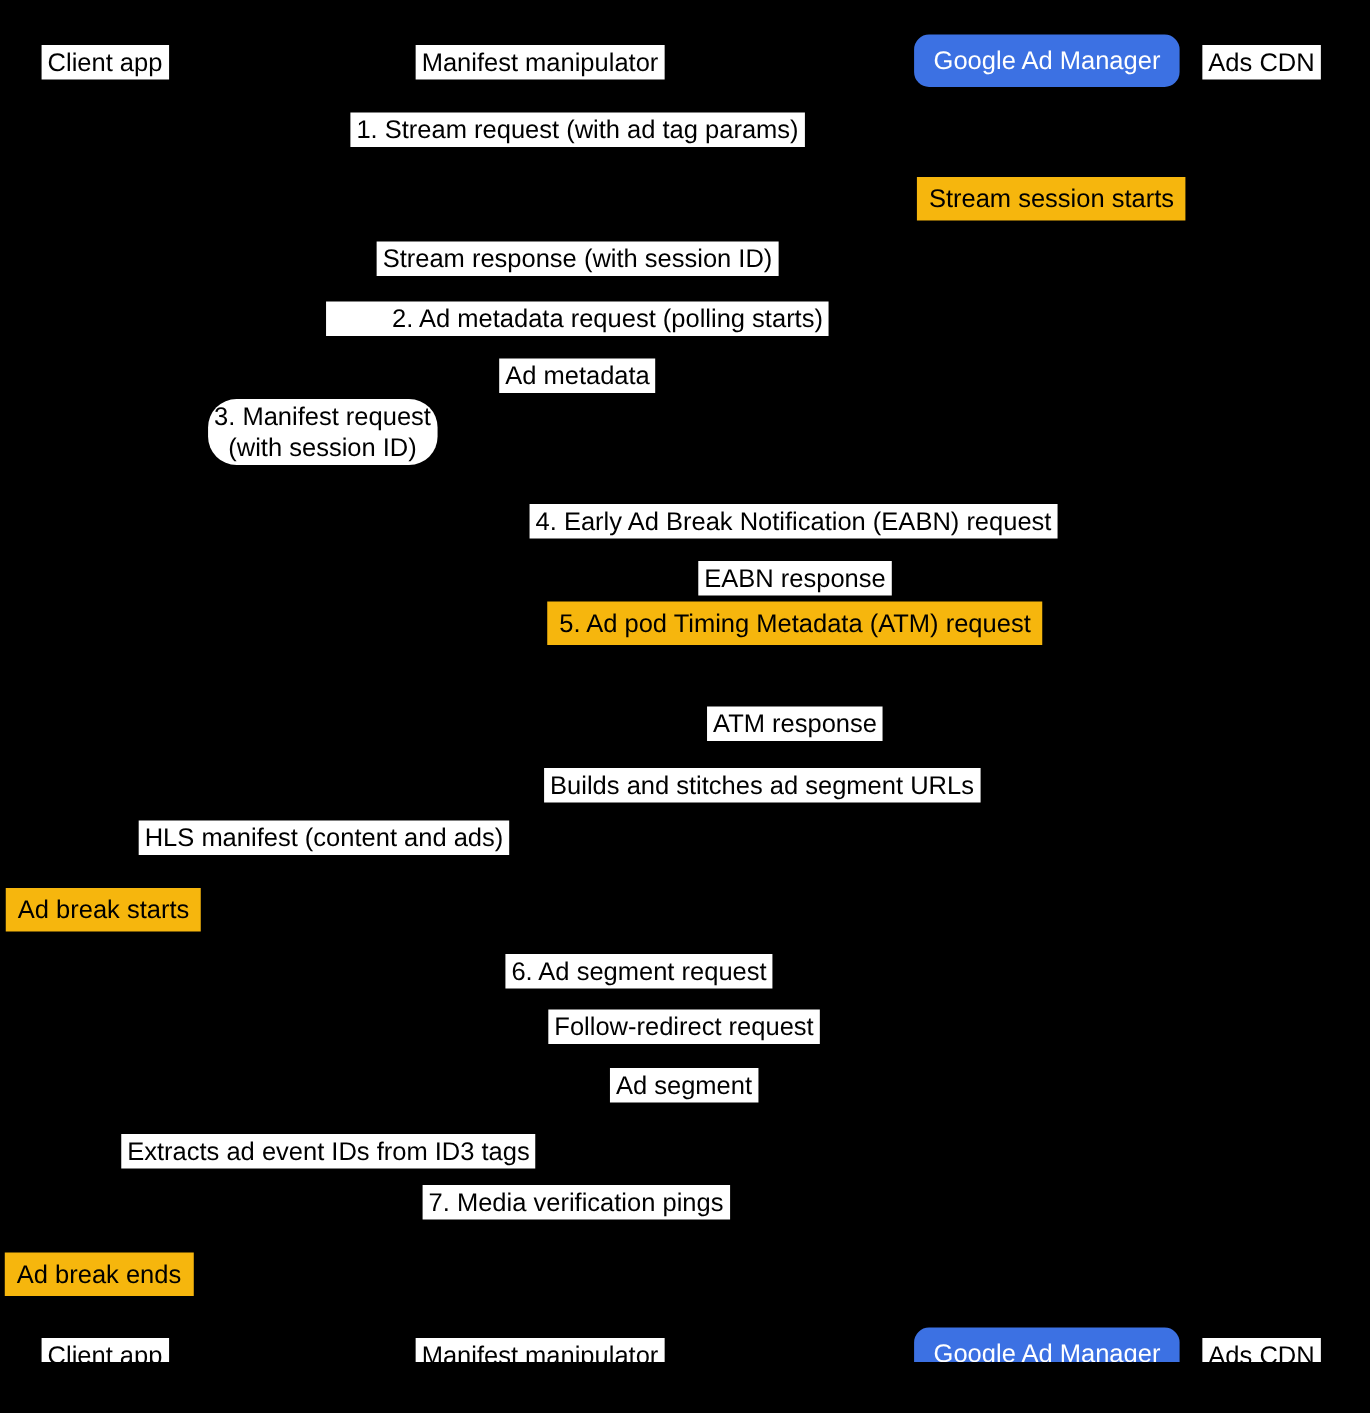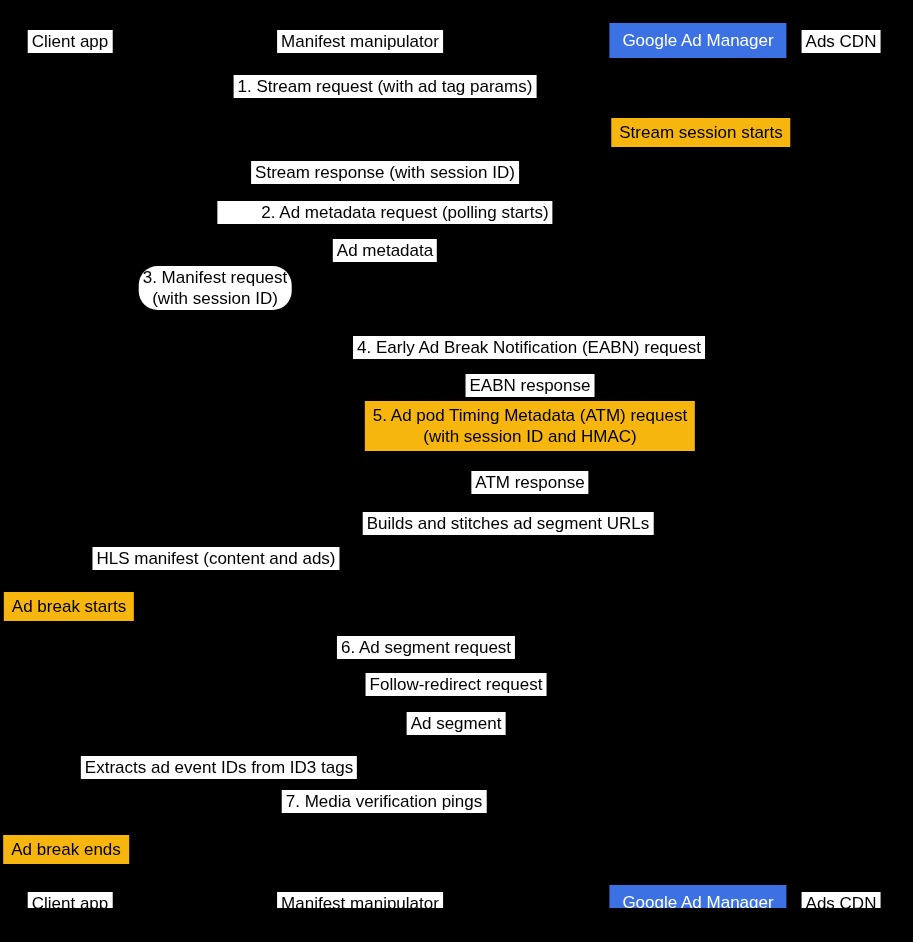--- a/index.html
+++ b/index.html
@@ -28,21 +28,21 @@
   }
   .msg.note {
     background: var(--yellow, #F6B60D);
     padding: 4px 8px;
   }
   .participant.brand {
     background: var(--blue, #3C71E3);
     color: var(--brand-text, #fff);
     padding: 7px 13px;
     margin-top: -7px;
-    border-radius: 0;
+    border-radius: 10px;
   }
   .line { display: block; }
 </style>
 </head>
 <body>
 
 <div class="canvas" style="--bg: #000000; --label-bg: #FFFFFF; --text: #000000; --yellow: #F6B60D; --blue: #3C71E3; --brand-text: #FFFFFF;">
   <div>
       <div class="participant plain" style="left: 70px; top: 30px;">Client app</div>
       <div class="participant plain" style="left: 360px; top: 30px;">Manifest manipulator</div>
@@ -70,21 +70,20 @@
         <span class="line">(with session ID)</span>
       </div>
       <div class="msg plain" style="left: 529px; top: 336px;">
         <span class="line">4. Early Ad Break Notification (EABN) request</span>
       </div>
       <div class="msg plain" style="left: 530px; top: 374px;">
         <span class="line">EABN response</span>
       </div>
       <div class="msg note" style="left: 530px; top: 401px;">
         <span class="line">5. Ad pod Timing Metadata (ATM) request</span>
-        <span class="line">(with session ID and HMAC)</span>
       </div>
       <div class="msg plain" style="left: 530px; top: 471px;">
         <span class="line">ATM response</span>
       </div>
       <div class="msg plain" style="left: 508px; top: 512px;">
         <span class="line">Builds and stitches ad segment URLs</span>
       </div>
       <div class="msg plain" style="left: 216px; top: 547px;">
         <span class="line">HLS manifest (content and ads)</span>
       </div>

